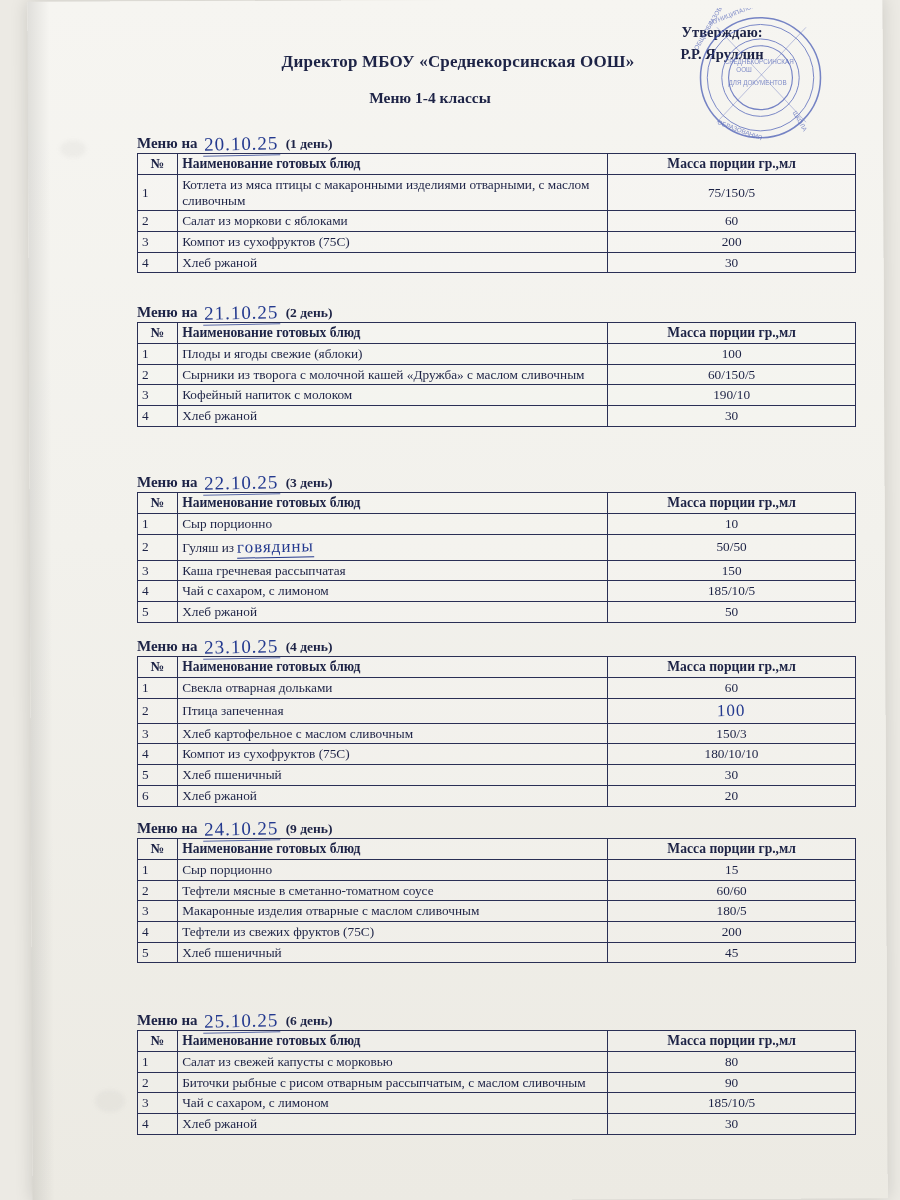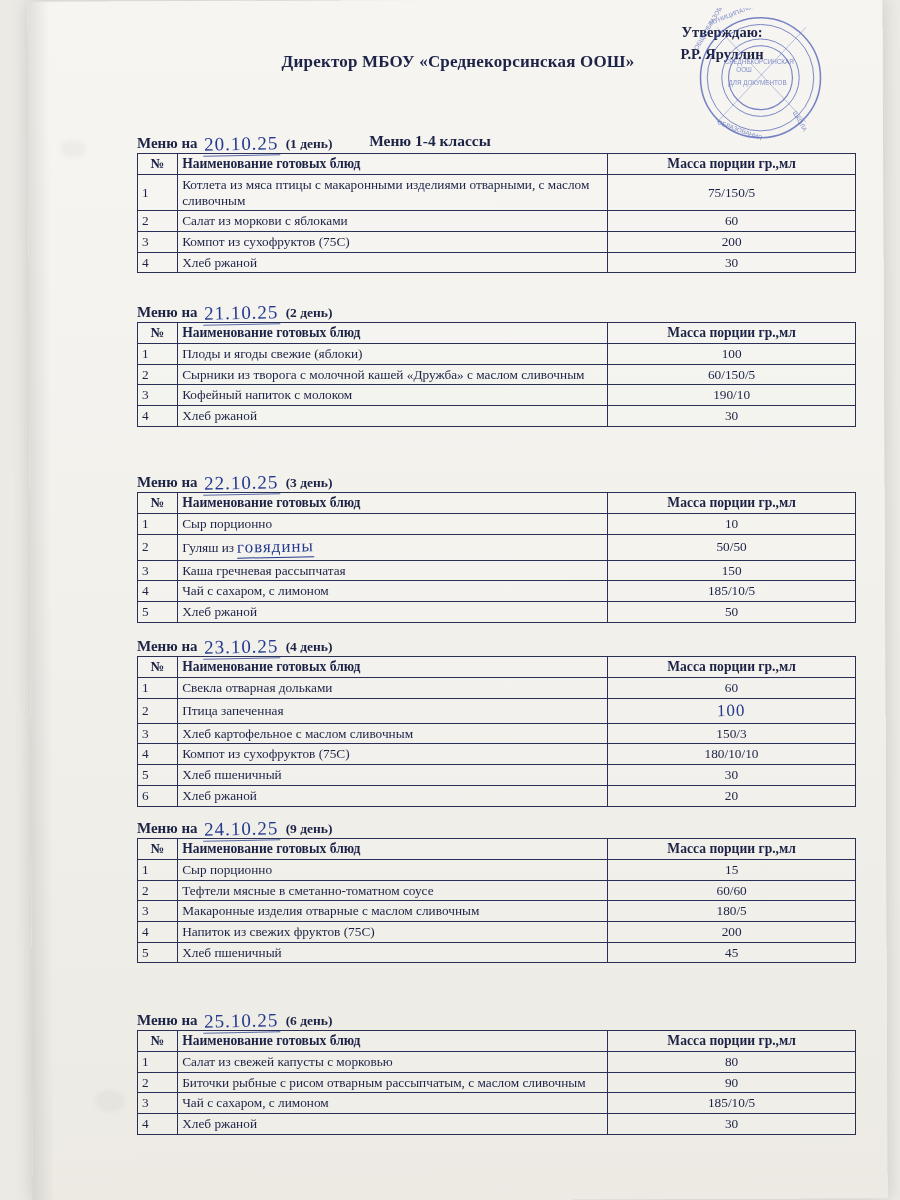--- a/index.html
+++ b/index.html
@@ -32,21 +32,21 @@
   .approve .line2{font-size:14.5px;}
 
   .title1{
     position:absolute; left:0; top:52px; width:860px;
     text-align:center; font-weight:bold; font-size:17px;
     letter-spacing:.2px;
     padding-left:28px;
   }
   .title2{
     position:absolute; left:0; top:89px; width:860px;
-    text-align:center; font-weight:bold; font-size:15.5px;margin-top:43px;
+    text-align:center; font-weight:bold; font-size:15.5px;
   }
 
   
   .stamp{
     position:absolute; left:678px; top:8px; width:165px; height:150px;
     pointer-events:none; opacity:.85;
   }
 
   
   .day{position:absolute; left:0; width:900px;}
@@ -330,21 +330,21 @@
           <td class="c-name">Тефтели мясные в сметанно-томатном соусе</td>
           <td class="c-mass">60/60</td>
         </tr>
         <tr>
           <td class="c-num">3</td>
           <td class="c-name">Макаронные изделия отварные с маслом сливочным</td>
           <td class="c-mass">180/5</td>
         </tr>
         <tr>
           <td class="c-num">4</td>
-          <td class="c-name">Напиток из свежих фруктов (75С)</td>
+          <td class="c-name">Тефтели из свежих фруктов (75С)</td>
           <td class="c-mass">200</td>
         </tr>
         <tr>
           <td class="c-num">5</td>
           <td class="c-name">Хлеб пшеничный</td>
           <td class="c-mass">45</td>
         </tr>
       </tbody>
     </table>
   </div>

